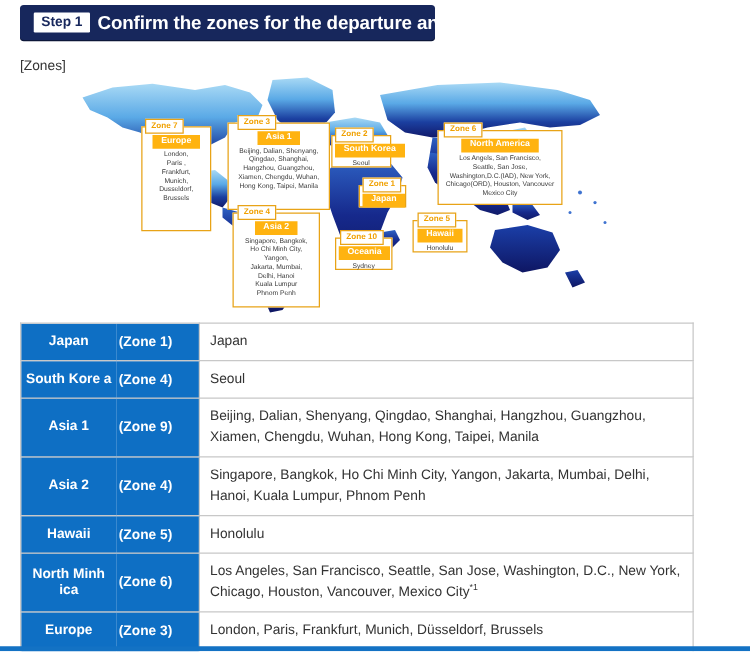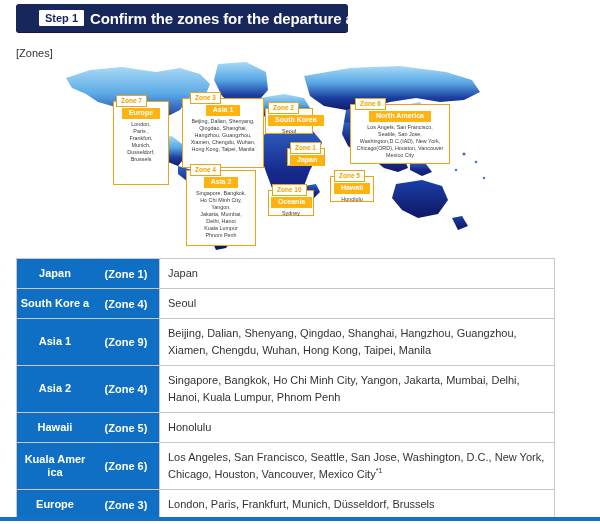--- a/index.html
+++ b/index.html
@@ -13,21 +13,21 @@
   
   .step-banner{
     position:absolute;left:16px;top:4px;width:332px;height:28px;
     background:#17275c;border-radius:3px;
     display:flex;align-items:center;
     box-shadow:0 1px 0 #0d1738;
   }
   .step-chip{
     background:#ffffff;color:#17275c;
     font-weight:bold;font-size:11px;
-    padding:2px 6px;margin-left:23px;border-radius:1px;
+    padding:2px 6px;margin-left:11px;border-radius:1px;
     line-height:12px;white-space:nowrap;
   }
   .step-text{
     color:#ffffff;font-weight:bold;font-size:15px;
     margin-left:6px;white-space:nowrap;letter-spacing:-0.1px;
   }
   
   .zones-caption{
     position:absolute;left:16px;top:47px;
     font-size:11px;color:#333;
@@ -87,21 +87,21 @@
     vertical-align:middle;
     font-size:11px;
   }
   .zone-table td.zname{
     background:#0e6fc4;color:#ffffff;font-weight:bold;
     text-align:center;width:72px;padding:4px 2px;
     border-right:none;line-height:1.25;
   }
   .zone-table td.znum{
     background:#0e6fc4;color:#ffffff;font-weight:bold;
-    text-align:center;width:62px;padding:4px 2px;
+    width:62px;padding:4px 2px;
     border-left:none;
   }
   .zone-table td.zcities{
     background:#ffffff;color:#333;
     padding:6px 8px;line-height:1.55;
   }
   .zone-table td.zcities sup{
     font-size:7px;vertical-align:super;color:#333;
   }
   
@@ -268,21 +268,21 @@
       <td class="zname">Asia 2</td>
       <td class="znum">(Zone 4)</td>
       <td class="zcities"><span>Singapore, Bangkok, Ho Chi Minh City, Yangon, Jakarta, Mumbai, Delhi, Hanoi, Kuala Lumpur, Phnom Penh</span><sup></sup></td>
     </tr>
     <tr>
       <td class="zname">Hawaii</td>
       <td class="znum">(Zone 5)</td>
       <td class="zcities"><span>Honolulu</span><sup></sup></td>
     </tr>
     <tr>
-      <td class="zname">Kuala Amer ica</td>
+      <td class="zname">North Minh ica</td>
       <td class="znum">(Zone 6)</td>
       <td class="zcities"><span>Los Angeles, San Francisco, Seattle, San Jose, Washington, D.C., New York, Chicago, Houston, Vancouver, Mexico City</span><sup>*1</sup></td>
     </tr>
     <tr>
       <td class="zname">Europe</td>
       <td class="znum">(Zone 3)</td>
       <td class="zcities"><span>London, Paris, Frankfurt, Munich, Düsseldorf, Brussels</span><sup></sup></td>
     </tr>
     <tr>
       <td class="zname">Oceania</td>

